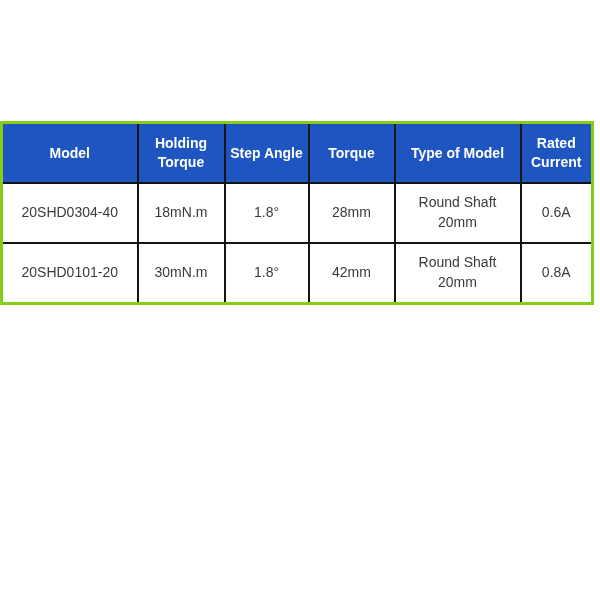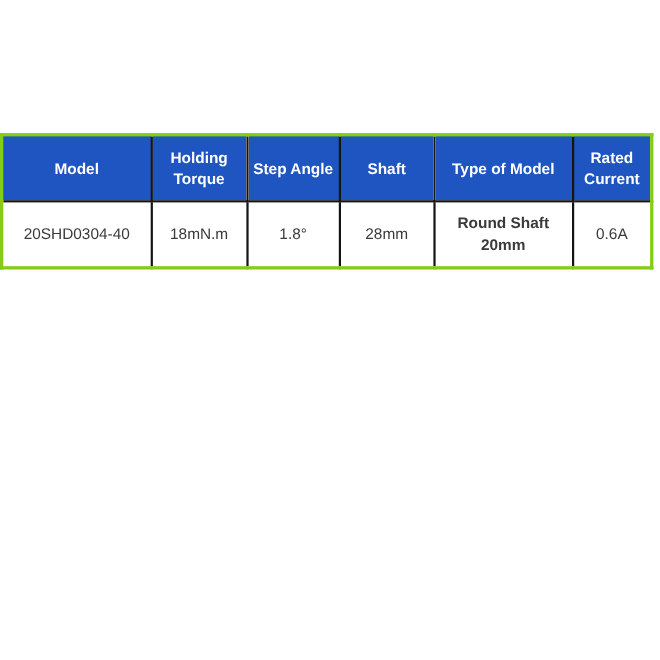--- a/index.html
+++ b/index.html
@@ -35,50 +35,61 @@
     line-height: 1.35;
   }
   .spec-table td {
     color: #3a3a3a;
     font-size: 14px;
     font-weight: normal;
     height: 54px;
     line-height: 1.4;
     background: #ffffff;
   }
-  .two-line div { line-height: 1.4; font-weight: bold; }
+  .two-line div { line-height: 1.4; }
 </style>
 </head>
 <body>
 
 <table class="spec-table">
   <colgroup>
     <col style="width:136px">
     <col style="width:87px">
     <col style="width:84px">
     <col style="width:86px">
     <col style="width:126px">
     <col style="width:72px">
   </colgroup>
   <thead>
     <tr>
       <th>Model</th>
       <th>Holding Torque</th>
       <th>Step Angle</th>
-      <th>Shaft</th>
+      <th>Torque</th>
       <th>Type of Model</th>
       <th>Rated Current</th>
     </tr>
   </thead>
   <tbody>
     <tr>
       <td>20SHD0304-40</td>
       <td>18mN.m</td>
       <td>1.8°</td>
       <td>28mm</td>
       <td class="two-line">
         <div>Round Shaft</div>
         <div>20mm</div>
       </td>
       <td>0.6A</td>
     </tr>
+    <tr>
+      <td>20SHD0101-20</td>
+      <td>30mN.m</td>
+      <td>1.8°</td>
+      <td>42mm</td>
+      <td class="two-line">
+        <div>Round Shaft</div>
+        <div>20mm</div>
+      </td>
+      <td>0.8A</td>
+    </tr>
   </tbody>
 </table>
 
 </body></html>

